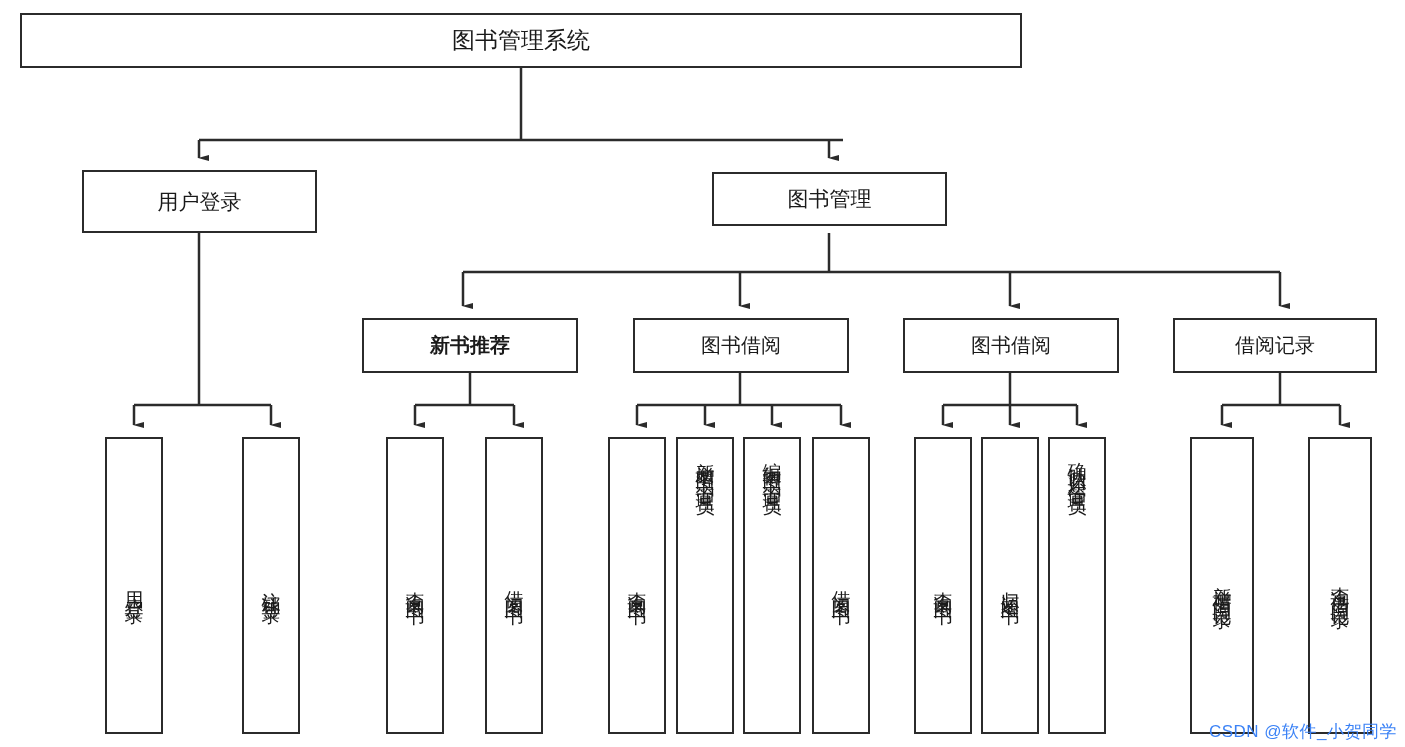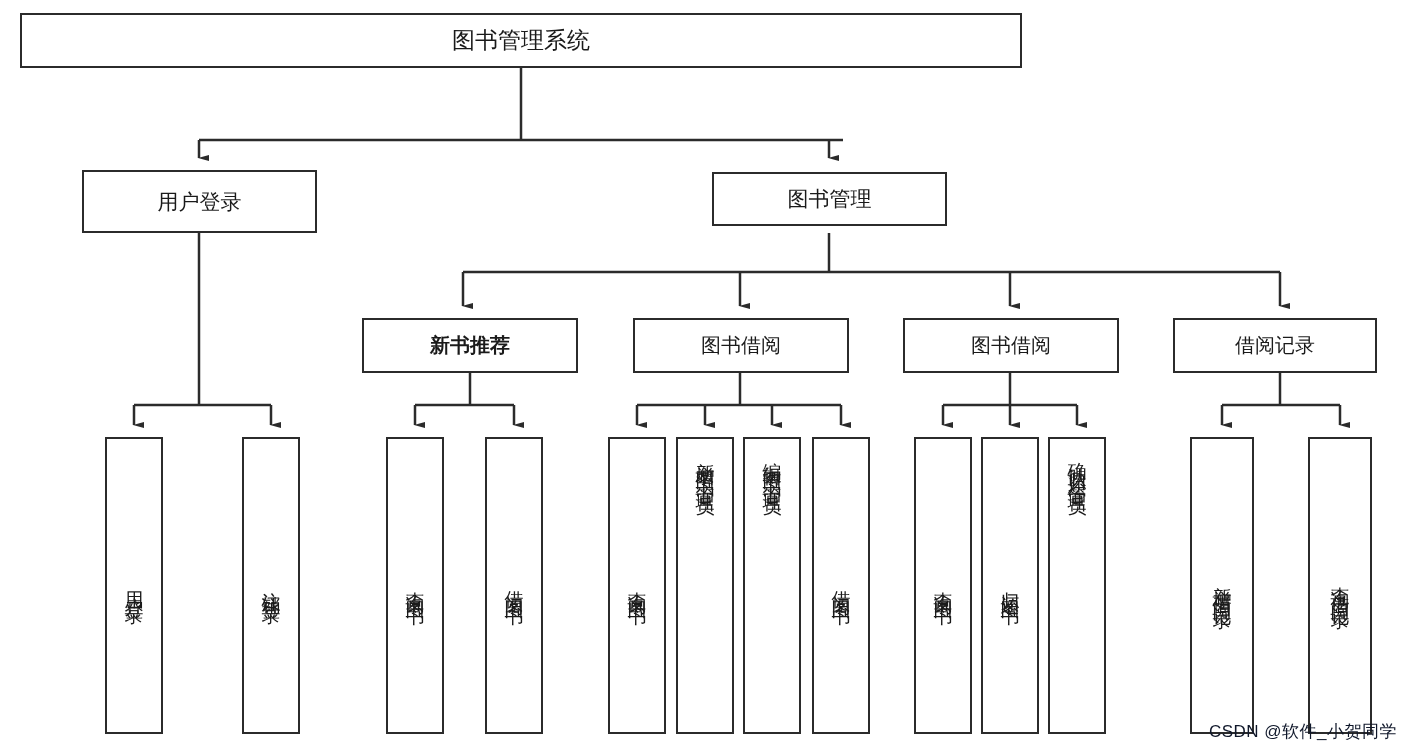--- a/index.html
+++ b/index.html
@@ -14,21 +14,21 @@
   .node.lvl2{font-size:21px;}
   .node.lvl3{font-size:20px;}
 
   .leaf{position:absolute;box-sizing:border-box;background:#ffffff;
         border:2.5px solid #2b2b2b;display:flex;align-items:flex-start;justify-content:center;
         color:#1a1a1a;font-size:19px;padding-top:8px;}
   .leaf .vtext{writing-mode:vertical-rl;text-orientation:upright;
         letter-spacing:5px;line-height:1.05;white-space:nowrap;}
   .leaf.center{align-items:center;padding-top:0;}
 
-  .watermark{position:absolute;right:8px;bottom:4px;font-size:17px;color:#0f172a;
+  .watermark{position:absolute;right:8px;bottom:4px;font-size:17px;color:#3b82f6;
         letter-spacing:.5px;white-space:nowrap;}
 </style>
 </head>
 <body>
 
 <div id="stage">
 
   <svg id="wires" viewBox="0 0 1405 747" xmlns="http://www.w3.org/2000/svg">
     <defs>
       <marker id="ah" markerWidth="10" markerHeight="12" refX="3" refY="10" orient="auto" markerUnits="userSpaceOnUse">

